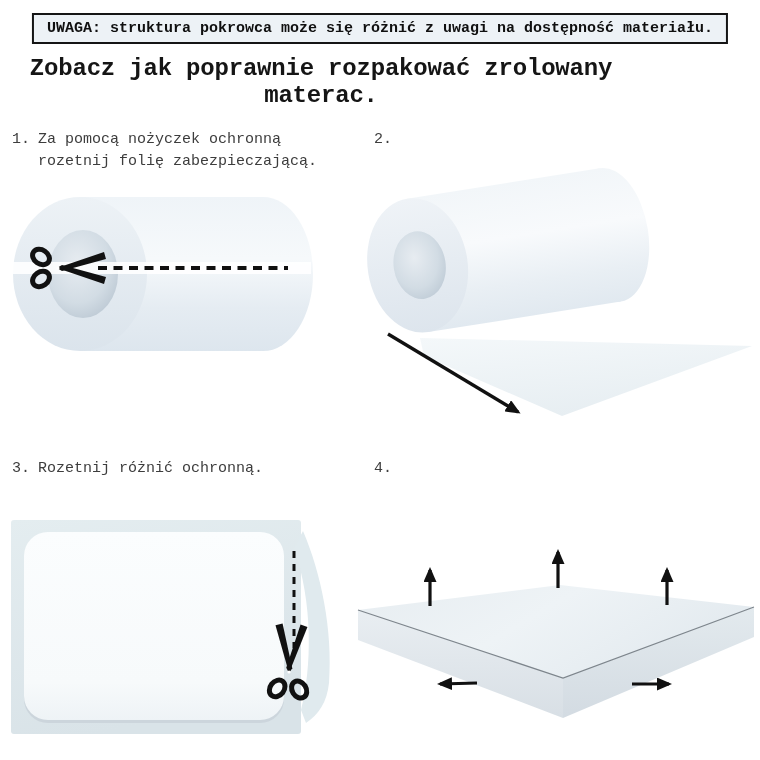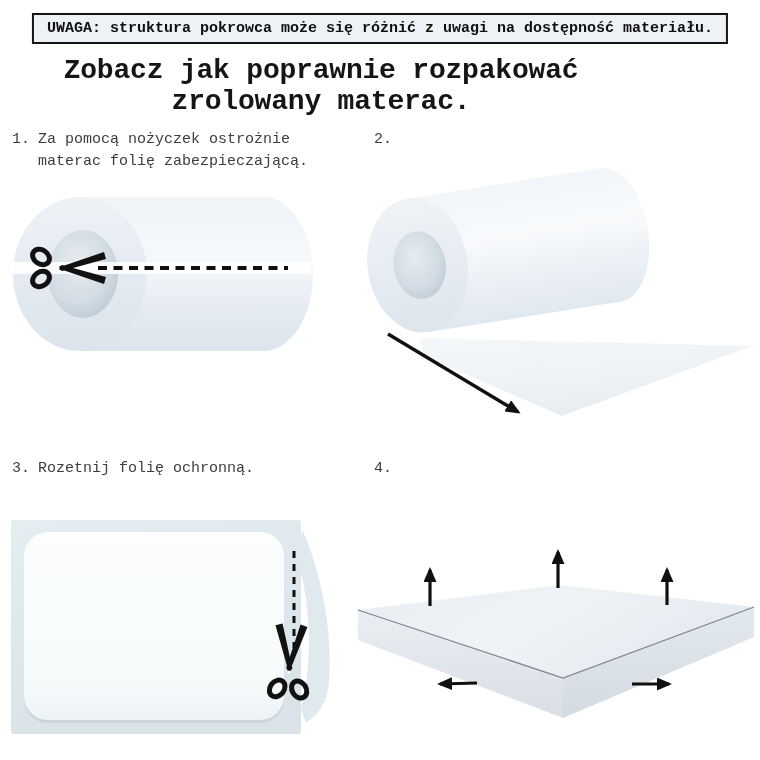--- a/index.html
+++ b/index.html
@@ -3,48 +3,48 @@
 <meta charset="utf-8">
 <style>
   html,body{margin:0;padding:0;background:#ffffff;}
   .page{position:relative;width:760px;height:760px;background:#ffffff;overflow:hidden;
         font-family:Liberation Mono, monospace;}
   .banner{position:absolute;top:13px;left:50%;transform:translateX(-50%);
           background:#edf2f6;border:2px solid #151515;padding:4px 13px 5px 13px;
           white-space:nowrap;}
   .banner-text{font-weight:700;font-size:15px;color:#101010;}
   .heading{position:absolute;top:55px;left:0;width:642px;margin:0;text-align:center;
-           font-weight:700;font-size:28px;color:#151515;letter-spacing:-0.2px;}
+           font-weight:700;font-size:24px;color:#151515;letter-spacing:-0.2px;}
   .step-label{position:absolute;display:flex;font-size:15px;line-height:1.45;color:#3d3d3d;}
   .step-label .num{width:26px;flex:none;}
   .fig{position:absolute;display:block;}
 </style>
 </head>
 <body>
 
 <div class="page">
 
   <div class="banner">
     <span class="banner-text">UWAGA: struktura pokrowca może się różnić z uwagi na dostępność materiału.</span>
   </div>
 
   <h1 class="heading">Zobacz jak poprawnie rozpakować zrolowany materac.</h1>
 
   <div class="step-label" style="left:12px;top:129px;width:330px">
     <span class="num">1.</span>
-    <span class="txt">Za pomocą nożyczek ostrożnie materac folię zabezpieczającą.</span>
+    <span class="txt">Za pomocą nożyczek ochronną rozetnij folię zabezpieczającą.</span>
   </div>
 
   <div class="step-label" style="left:374px;top:129px;width:380px">
     <span class="num">2.</span>
   </div>
 
   <div class="step-label" style="left:12px;top:458px;width:330px">
     <span class="num">3.</span>
-    <span class="txt">Rozetnij folię ochronną.</span>
+    <span class="txt">Rozetnij różnić ochronną.</span>
   </div>
 
   <div class="step-label" style="left:374px;top:458px;width:380px">
     <span class="num">4.</span>
   </div>
 
   <svg class="fig" style="left:5px;top:192px" width="325" height="162" viewBox="0 0 325 162">
     <defs>
       <linearGradient id="g1body" x1="0" y1="0" x2="0" y2="1">
         <stop offset="0" stop-color="#eff4f8"></stop>

